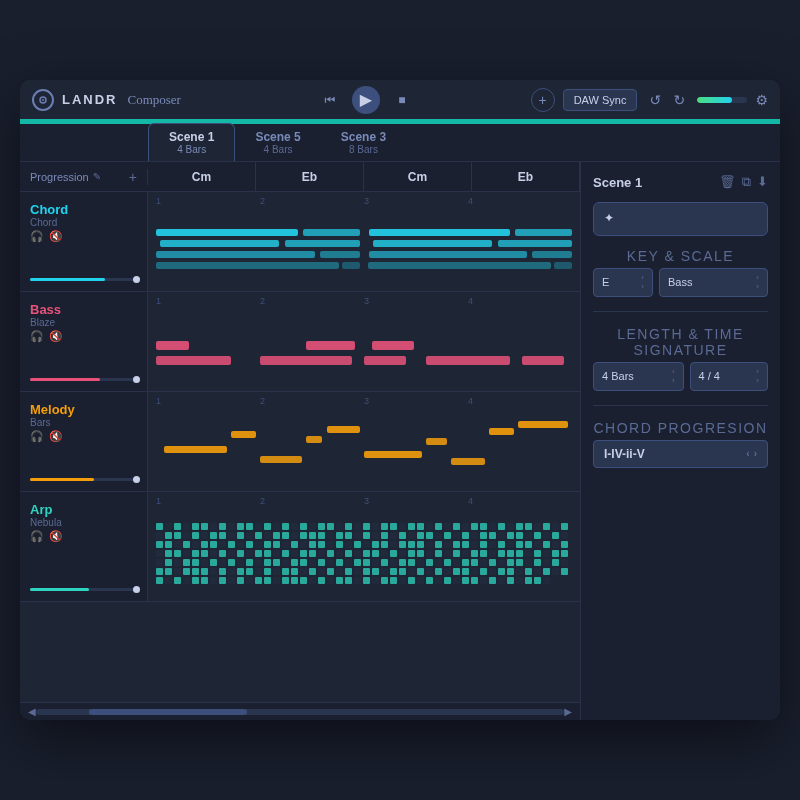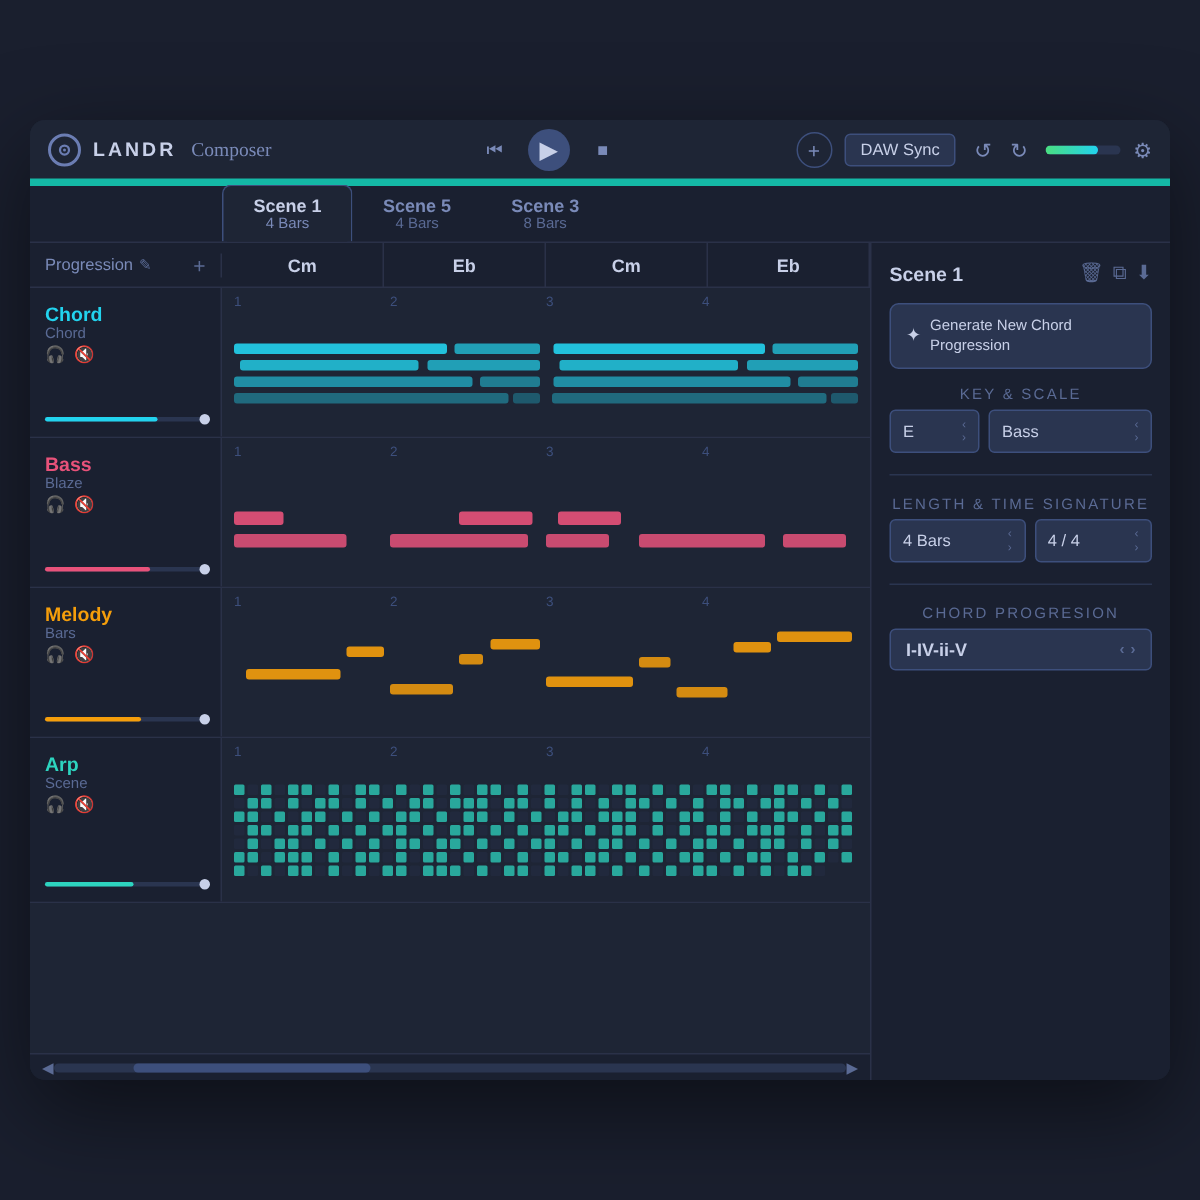--- a/index.html
+++ b/index.html
@@ -406,21 +406,21 @@
       gap: 6px;
       text-align: left;
       line-height: 1.3;
     }
     .generate-btn-icon {
       font-size: 12px;
       flex-shrink: 0;
     }
     .section-label {
       color: #5a6a94;
-      font-size: 10px;
+      font-size: 14px;
       letter-spacing: 1.5px;
       text-align: center;
       margin-bottom: 4px;
     }
     .key-scale-row {
       display: flex;
       gap: 6px;
     }
     .selector-box {
       background: #2a3550;
@@ -692,21 +692,21 @@
               <div style="position:absolute;left:80%;top:12px;width:6%;height:7px;background:#f59e0b;border-radius:2px;opacity:0.9;"></div>
               <div style="position:absolute;left:87%;top:5px;width:12%;height:7px;background:#f59e0b;border-radius:2px;opacity:0.9;"></div>
             </div>
           </div>
         </div>
 
         <div class="track-row" style="height:110px;">
           <div class="track-controls">
             <div>
               <div class="track-name track-arp">Arp</div>
-              <div class="track-sub">Scene</div>
+              <div class="track-sub">Nebula</div>
               <div class="track-icons">
                 <span class="track-icon">🎧</span>
                 <span class="track-icon">🔇</span>
               </div>
             </div>
             <div class="track-volume">
               <div class="track-vol-slider">
                 <div class="track-vol-fill" style="width:55%;background:#2dd4bf;"></div>
                 <div class="track-vol-dot"></div>
               </div>
@@ -1060,21 +1060,20 @@
         <span class="right-panel-title">Scene 1</span>
         <div class="right-panel-icons">
           <span class="rp-icon">🗑</span>
           <span class="rp-icon">⧉</span>
           <span class="rp-icon">⬇</span>
         </div>
       </div>
 
       <button class="generate-btn">
         <span class="generate-btn-icon">✦</span>
-        <span>Generate New Chord Progression</span>
       </button>
 
       <div>
         <div class="section-label">KEY &amp; SCALE</div>
         <div class="key-scale-row">
           <div class="selector-box" style="min-width:60px;">
             <span class="selector-label">E</span>
             <div class="selector-arrows">
               <span class="sel-arrow">‹</span>
               <span class="sel-arrow">›</span>

